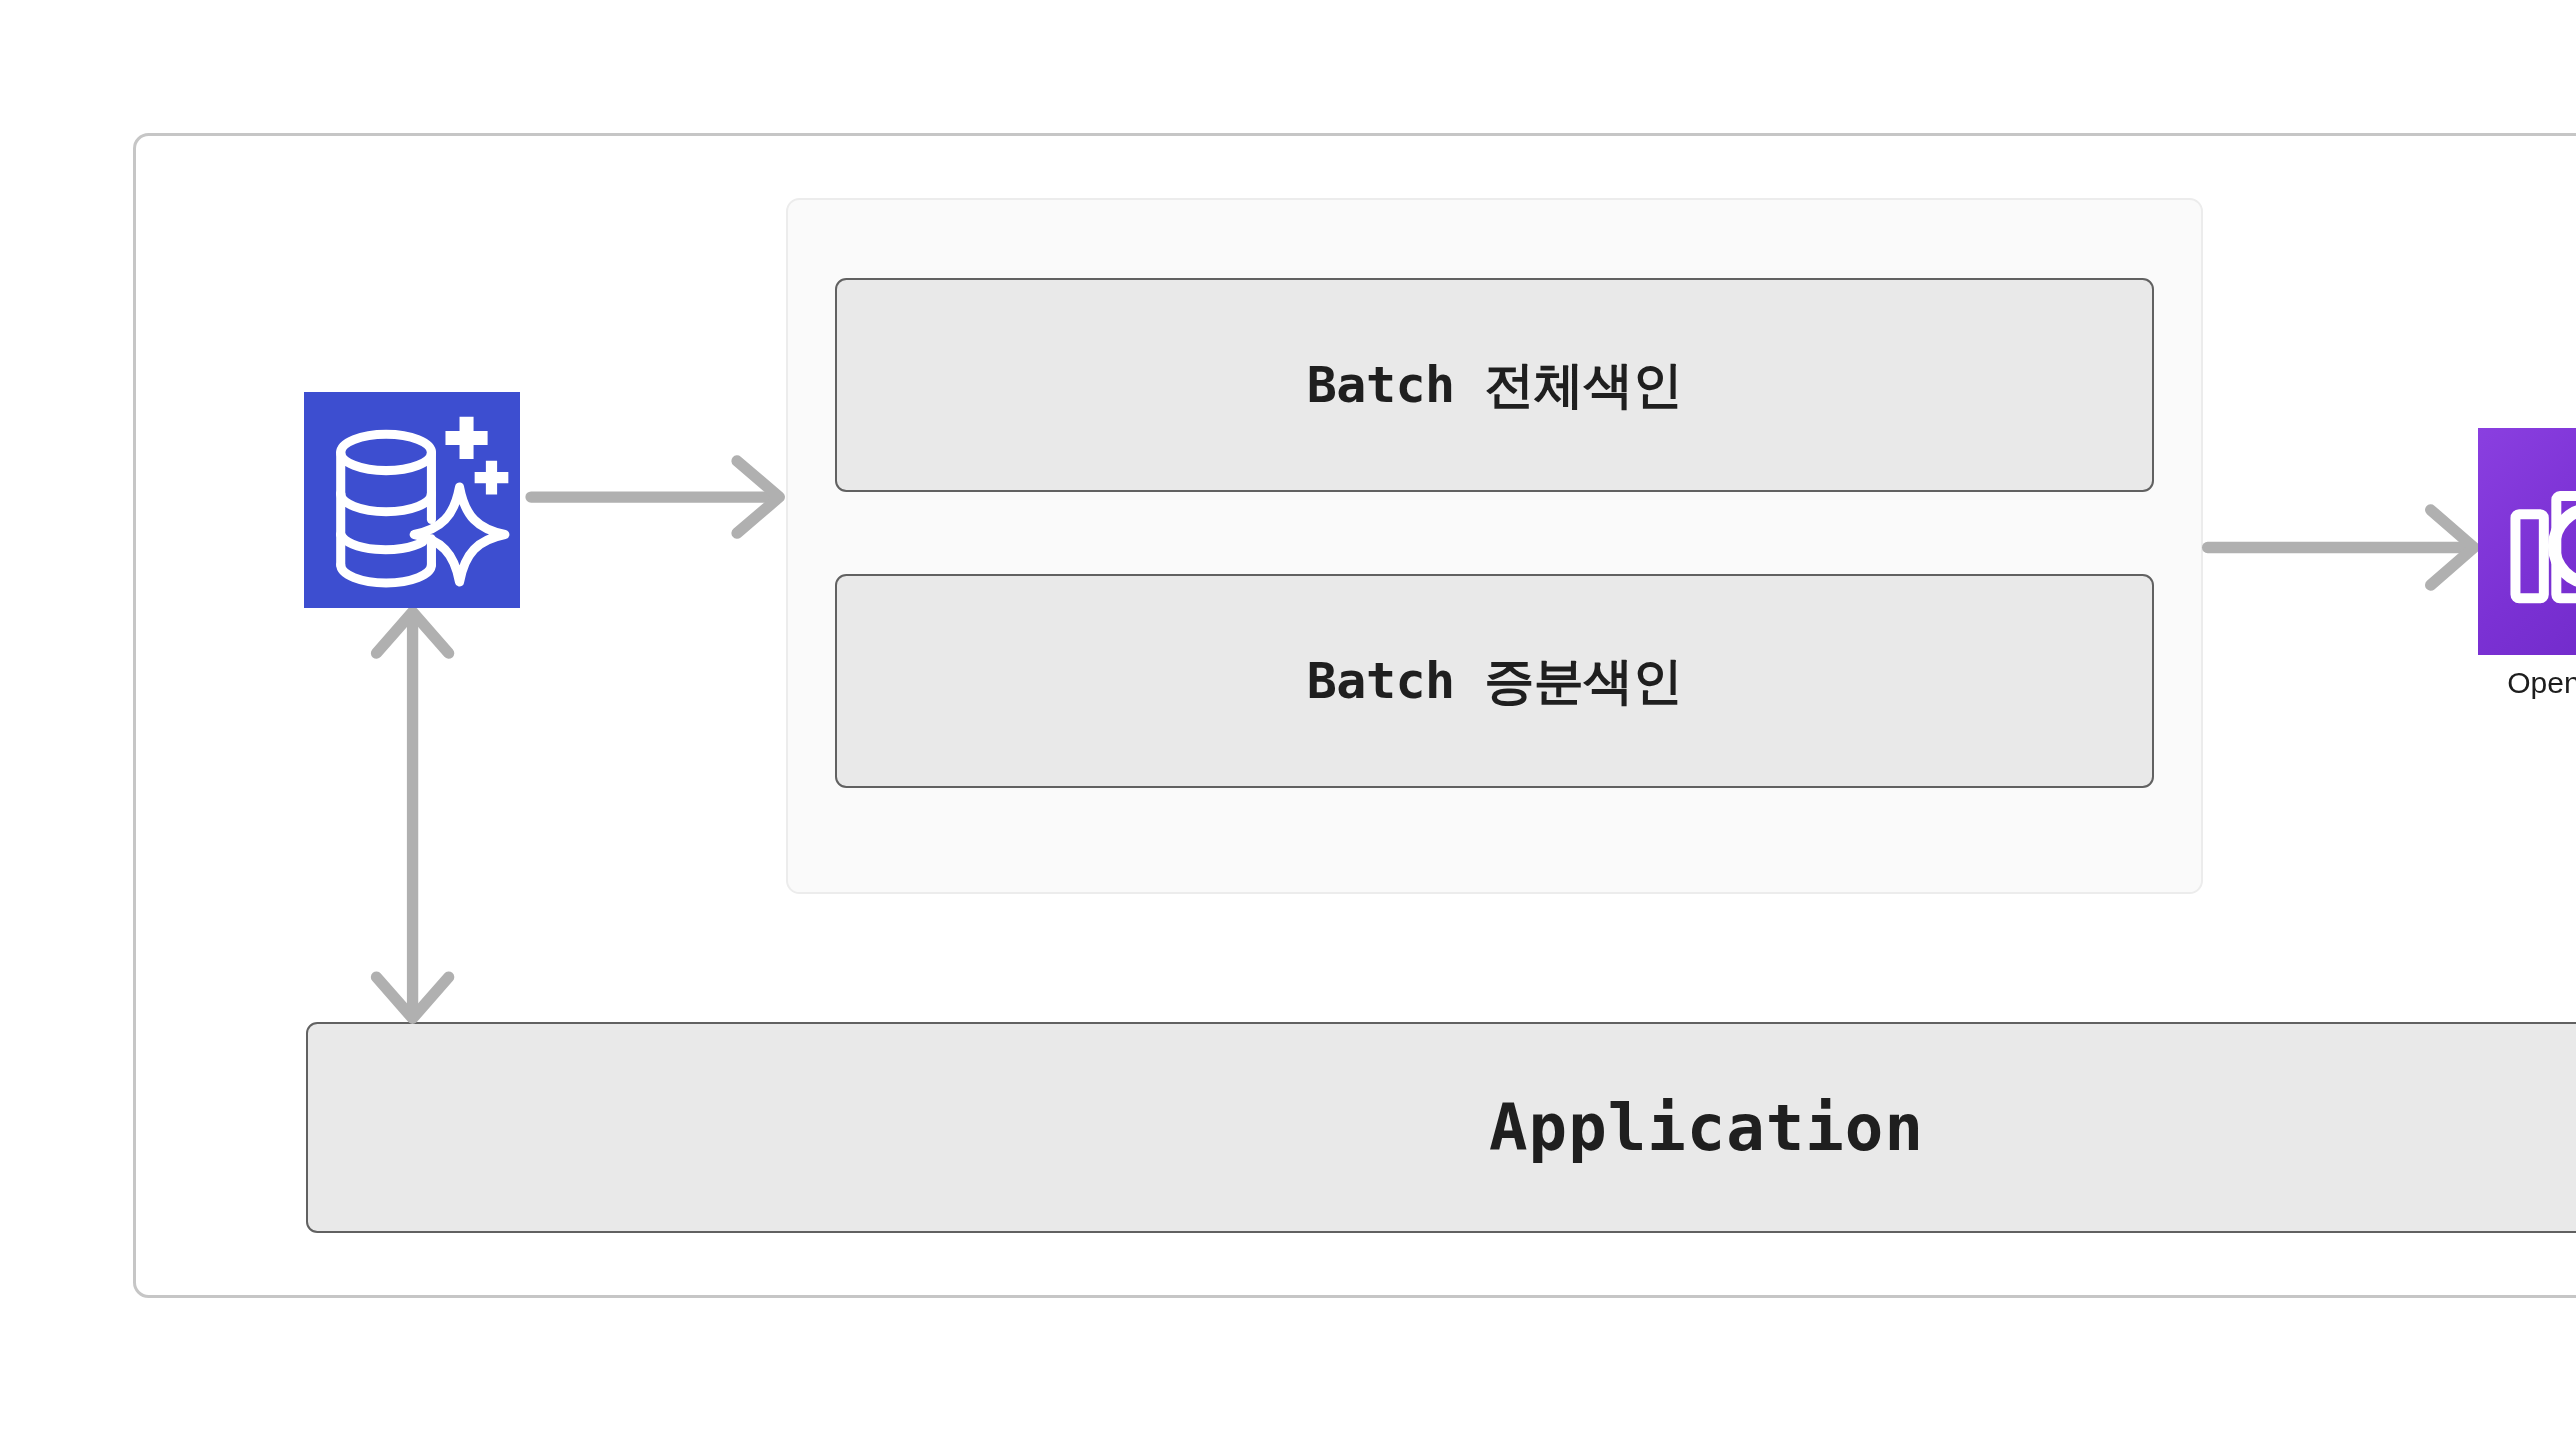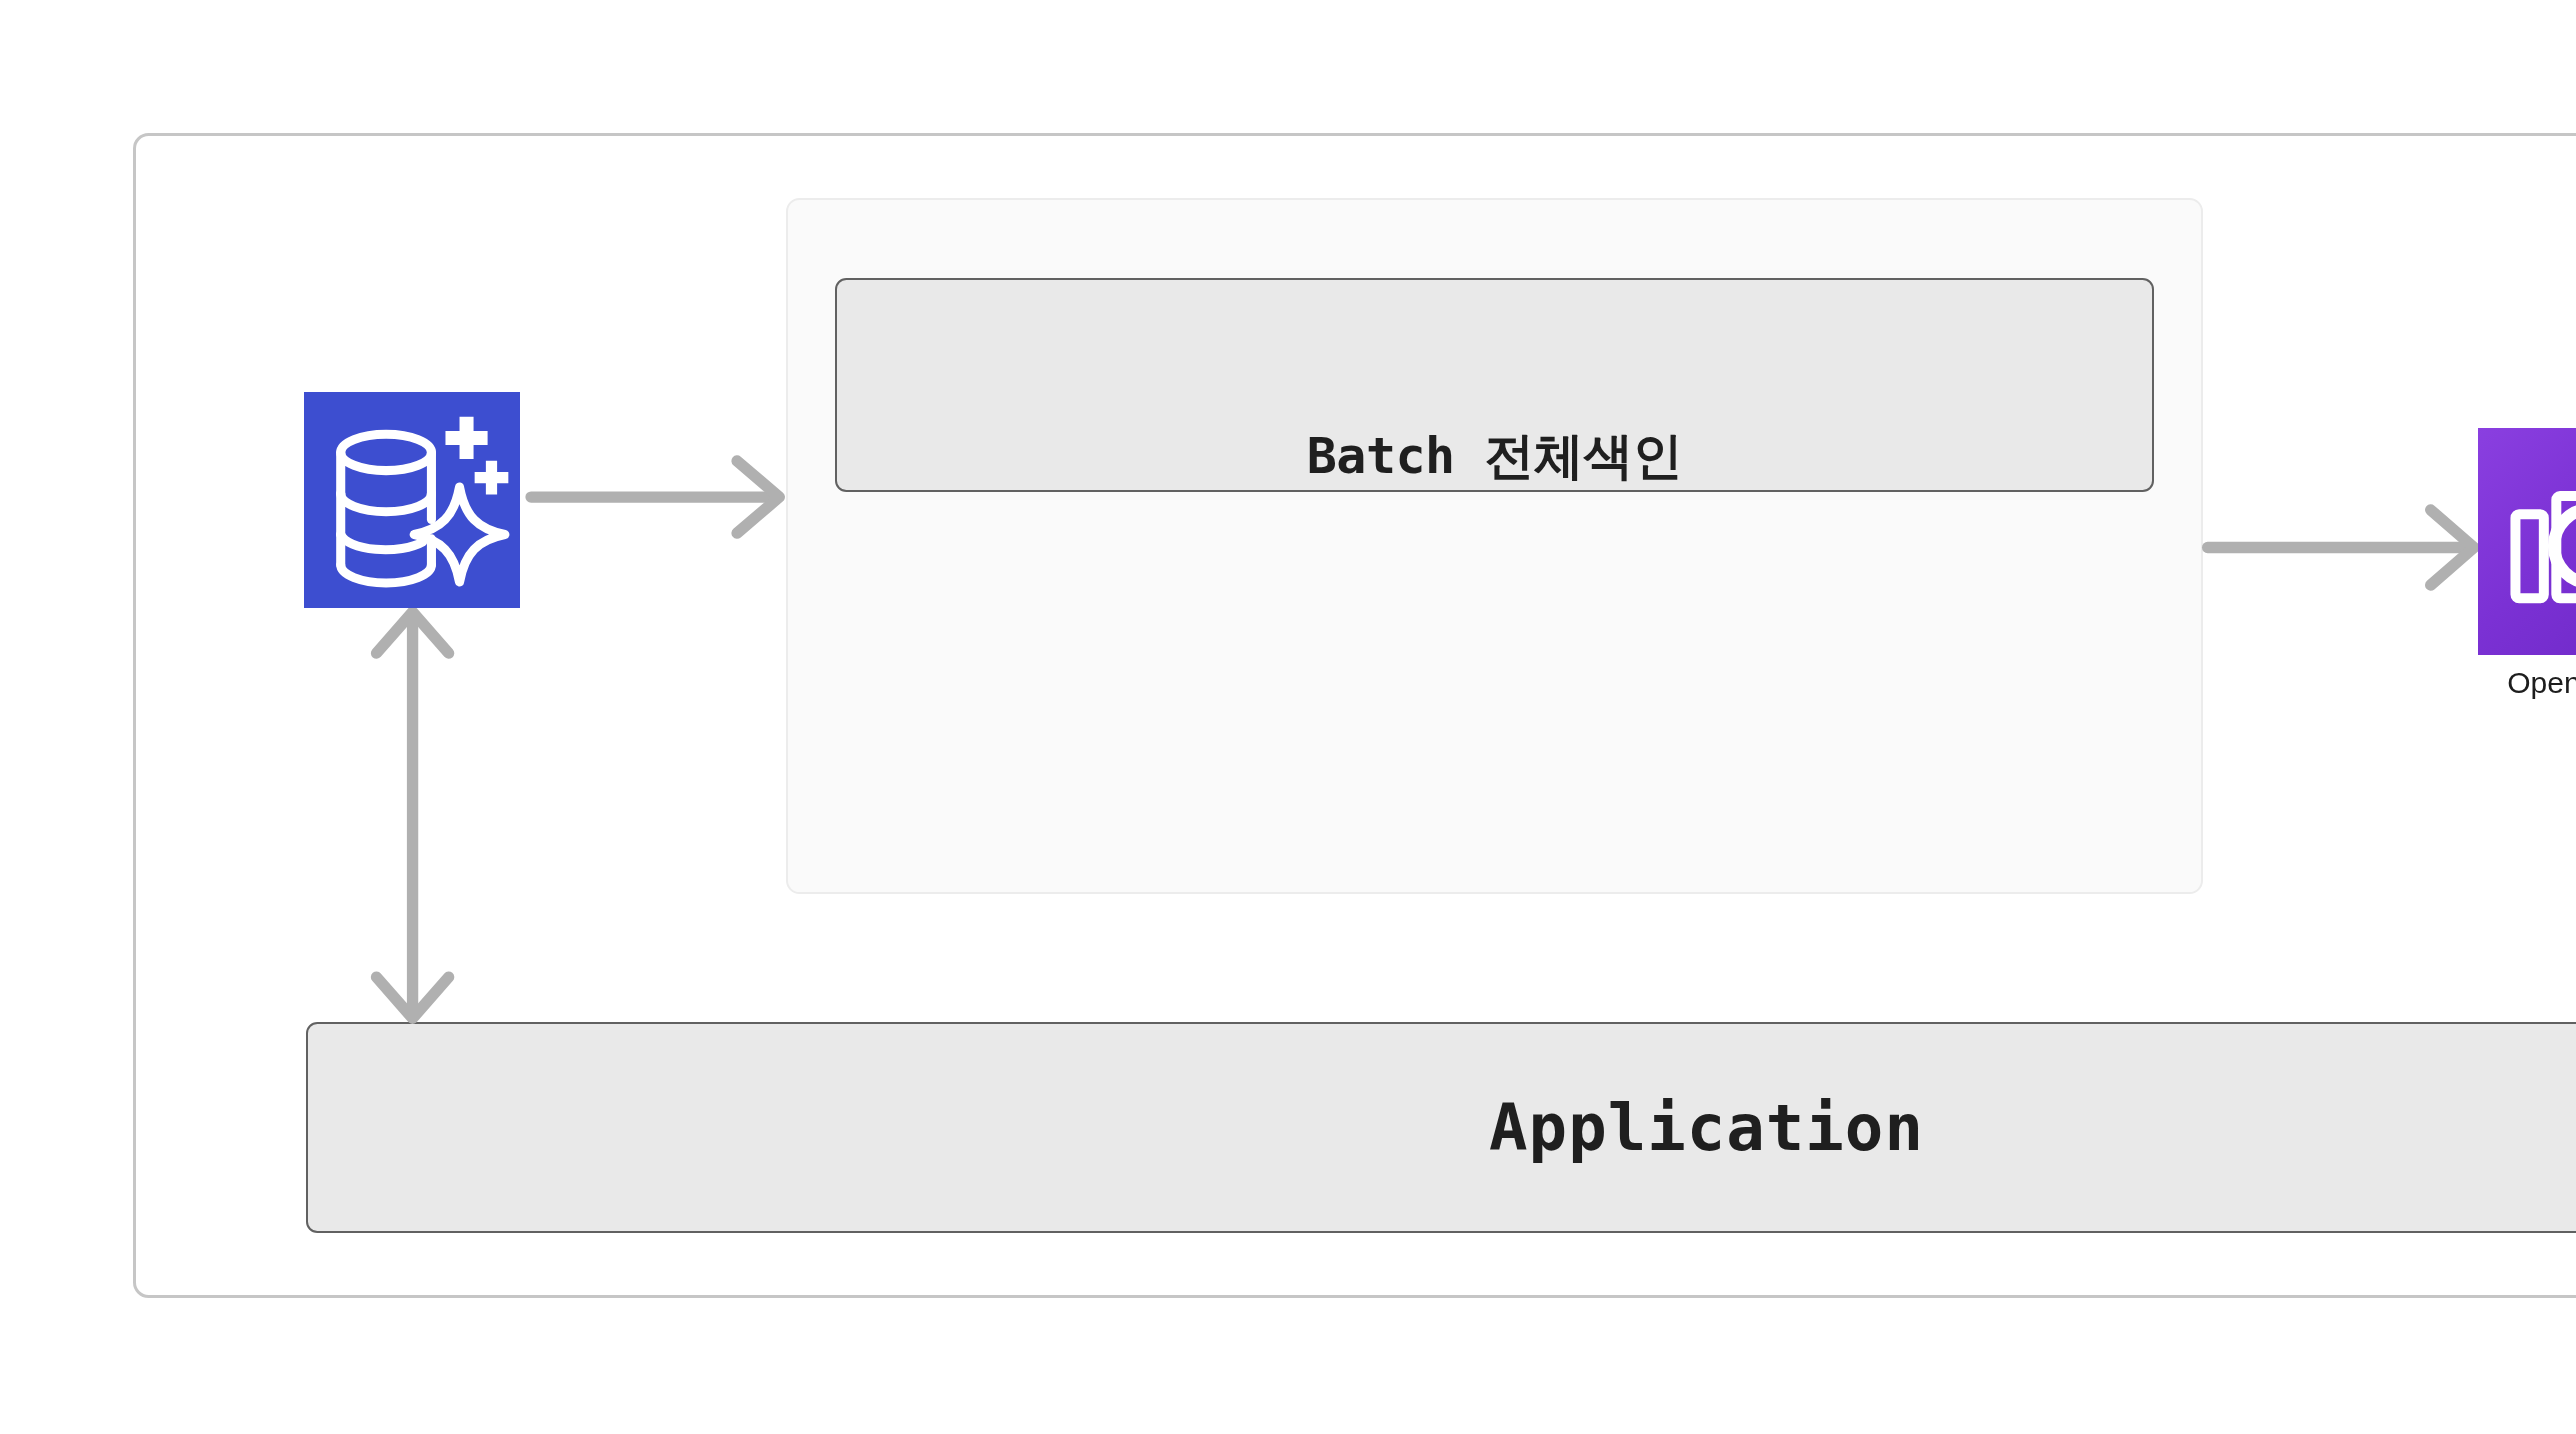--- a/index.html
+++ b/index.html
@@ -29,21 +29,21 @@
   }
 
   
   .batch-box{
     position:absolute;left:835px;
     width:1319px;height:214px;
     box-sizing:border-box;
     border:2.6px solid #616161;
     border-radius:11.3px;
     background:#e9e9e9;
-    display:flex;align-items:flex-end;justify-content:center;
+    display:flex;align-items:center;justify-content:center;
   }
   .batch-box.b1{top:278px;}
   .batch-box.b2{top:574px;}
   .batch-label{
     font-family:"DejaVu Sans Mono","Liberation Mono",monospace;
     font-size:50px;font-weight:700;color:#1f1f1f;
     letter-spacing:-0.5px;white-space:nowrap;
   }
 
   
@@ -89,20 +89,23 @@
 <div id="stage">
 
   <div class="outer-frame"></div>
 
   <div class="batch-group"></div>
 
   <div class="batch-box b1">
     <span class="batch-label">Batch 전체색인</span>
   </div>
 
+  <div class="batch-box b2">
+    <span class="batch-label">Batch 증분색인</span>
+  </div>
 
   <div class="app-box">
     <span class="app-label">Application</span>
   </div>
 
   <svg class="arrows" width="3347" height="1434" viewBox="0 0 6496 2784">
     <g fill="none" stroke="#b0b0b0" stroke-width="22" stroke-linecap="round" stroke-linejoin="round">
 
       <g>
         <line x1="1030" y1="965" x2="1510" y2="965"></line>

